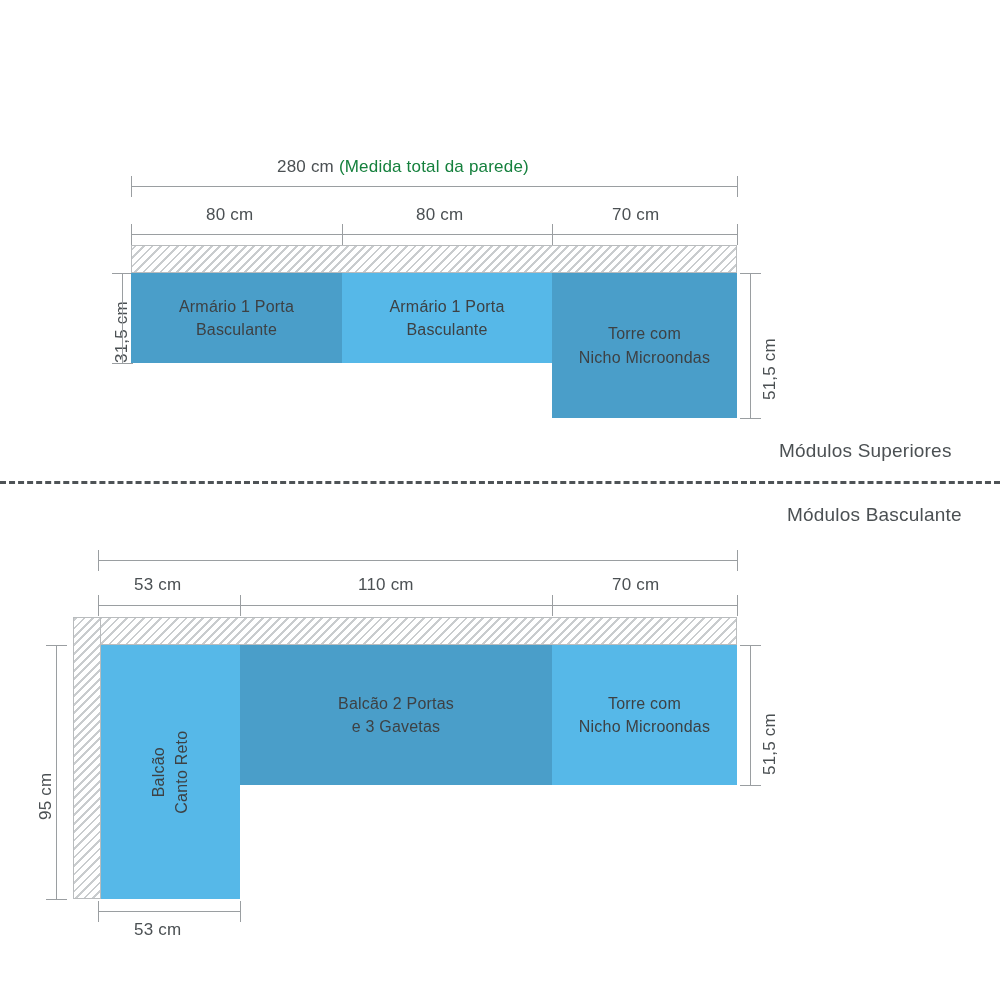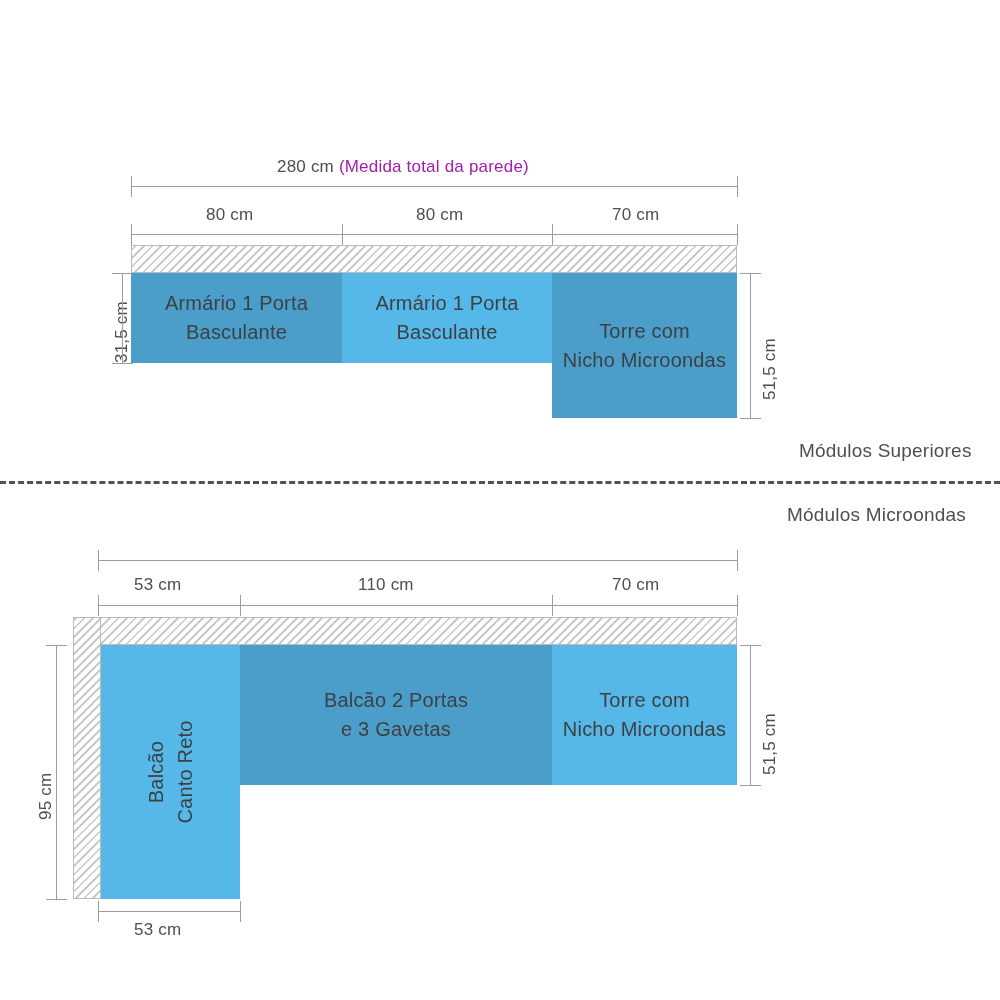--- a/index.html
+++ b/index.html
@@ -21,21 +21,21 @@
 
   
   .block {
     position: absolute;
     box-sizing: border-box;
     display: flex;
     align-items: center;
     justify-content: center;
     text-align: center;
     color: #3d4144;
-    font-size: 20px;
+    font-size: 16px;
     line-height: 1.45;
     letter-spacing: 0.2px;
   }
   .block .label { pointer-events: none; white-space: pre-line; }
   .blue-dark { background: #4a9ec9; }
   .blue-light { background: #56b8e8; }
 
   
   .block.vertical .label {
     transform: rotate(-90deg);
@@ -78,21 +78,21 @@
     height: 1px;
     background: #9a9ea1;
   }
   .dim-label {
     position: absolute;
     font-size: 17px;
     color: #4b5053;
     white-space: nowrap;
     letter-spacing: 0.2px;
   }
-  .dim-label .muted { color: #a21caf; }
+  .dim-label .muted { color: #15803d; }
   .dim-label.vertical {
     transform-origin: left top;
     transform: rotate(-90deg);
   }
 
   
   .divider {
     position: absolute;
     left: 0;
     width: 1000px;
@@ -148,25 +148,25 @@
   </div>
   <div class="block blue-light" style="left:342px; top:273px; width:210px; height:90px;">
     <span class="label">Armário 1 Porta
 Basculante</span>
   </div>
   <div class="block blue-dark" style="left:552px; top:273px; width:185px; height:145px;">
     <span class="label">Torre com
 Nicho Microondas</span>
   </div>
 
-  <div class="section-caption" style="left:779px; top:440px;margin-left:20px;">Módulos Superiores</div>
+  <div class="section-caption" style="left:779px; top:440px;">Módulos Superiores</div>
 
   <div class="divider" style="top:481px;"></div>
 
-  <div class="section-caption" style="left:787px; top:504px;">Módulos Microondas</div>
+  <div class="section-caption" style="left:787px; top:504px;">Módulos Basculante</div>
 
   <div class="dim-line-h" style="left:98px; top:560px; width:639px;"></div>
   <div class="tick-v" style="left:98px; top:550px; height:21px;"></div>
   <div class="tick-v" style="left:737px; top:550px; height:21px;"></div>
 
   <div class="dim-label" style="left:134px; top:575px;">53 cm</div>
   <div class="dim-label" style="left:358px; top:575px;">110 cm</div>
   <div class="dim-label" style="left:612px; top:575px;">70 cm</div>
 
   <div class="dim-line-h" style="left:98px; top:605px; width:639px;"></div>

